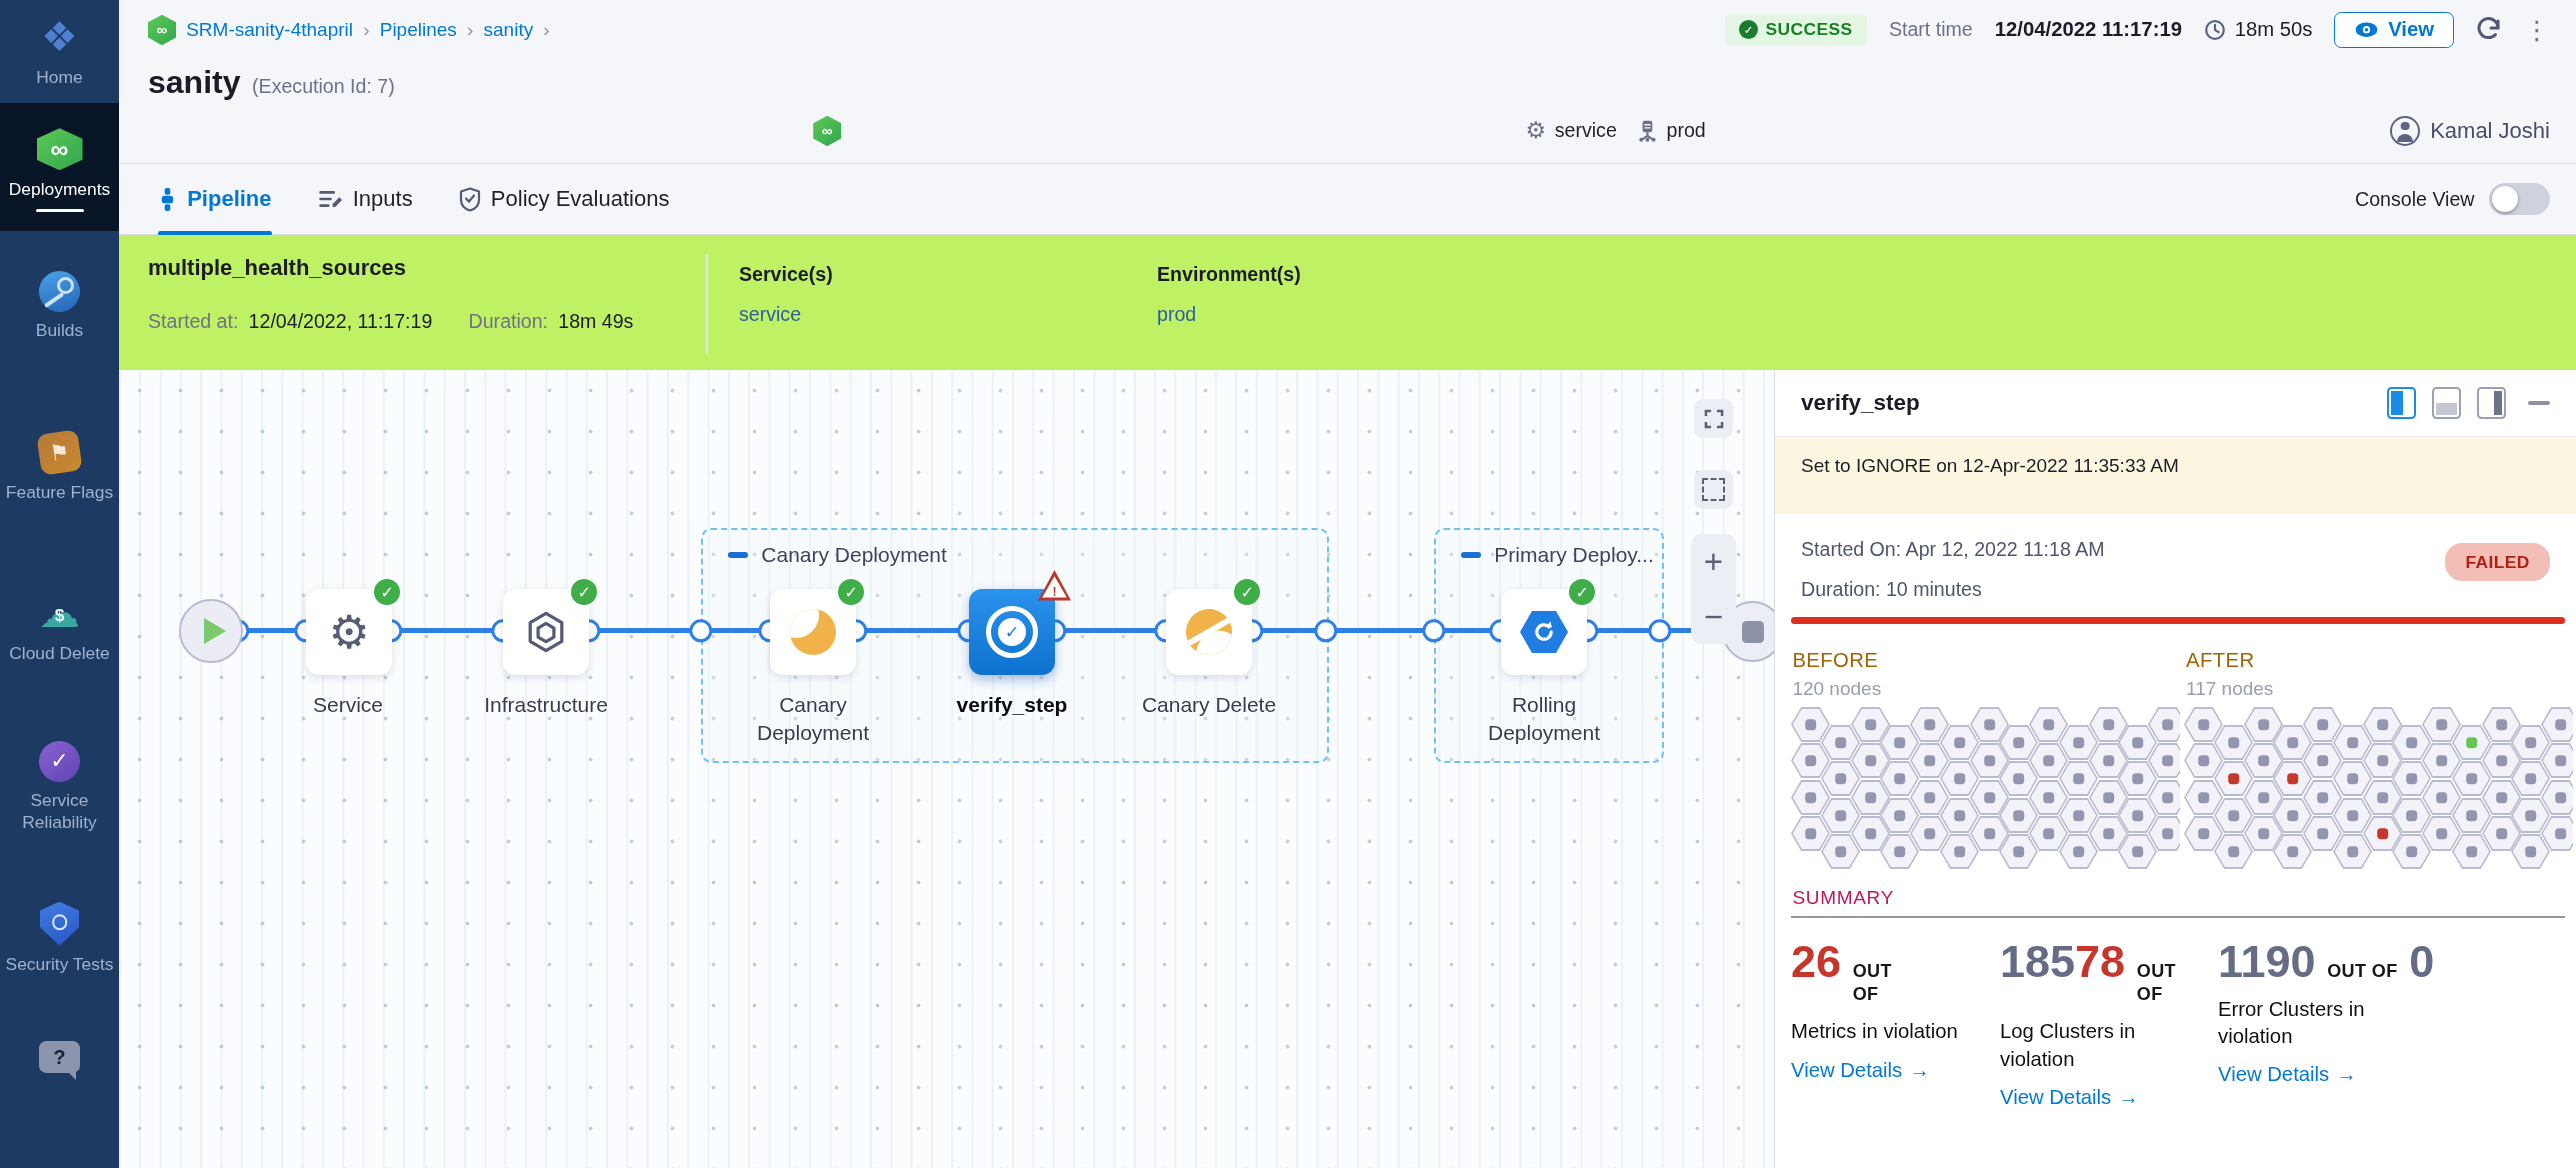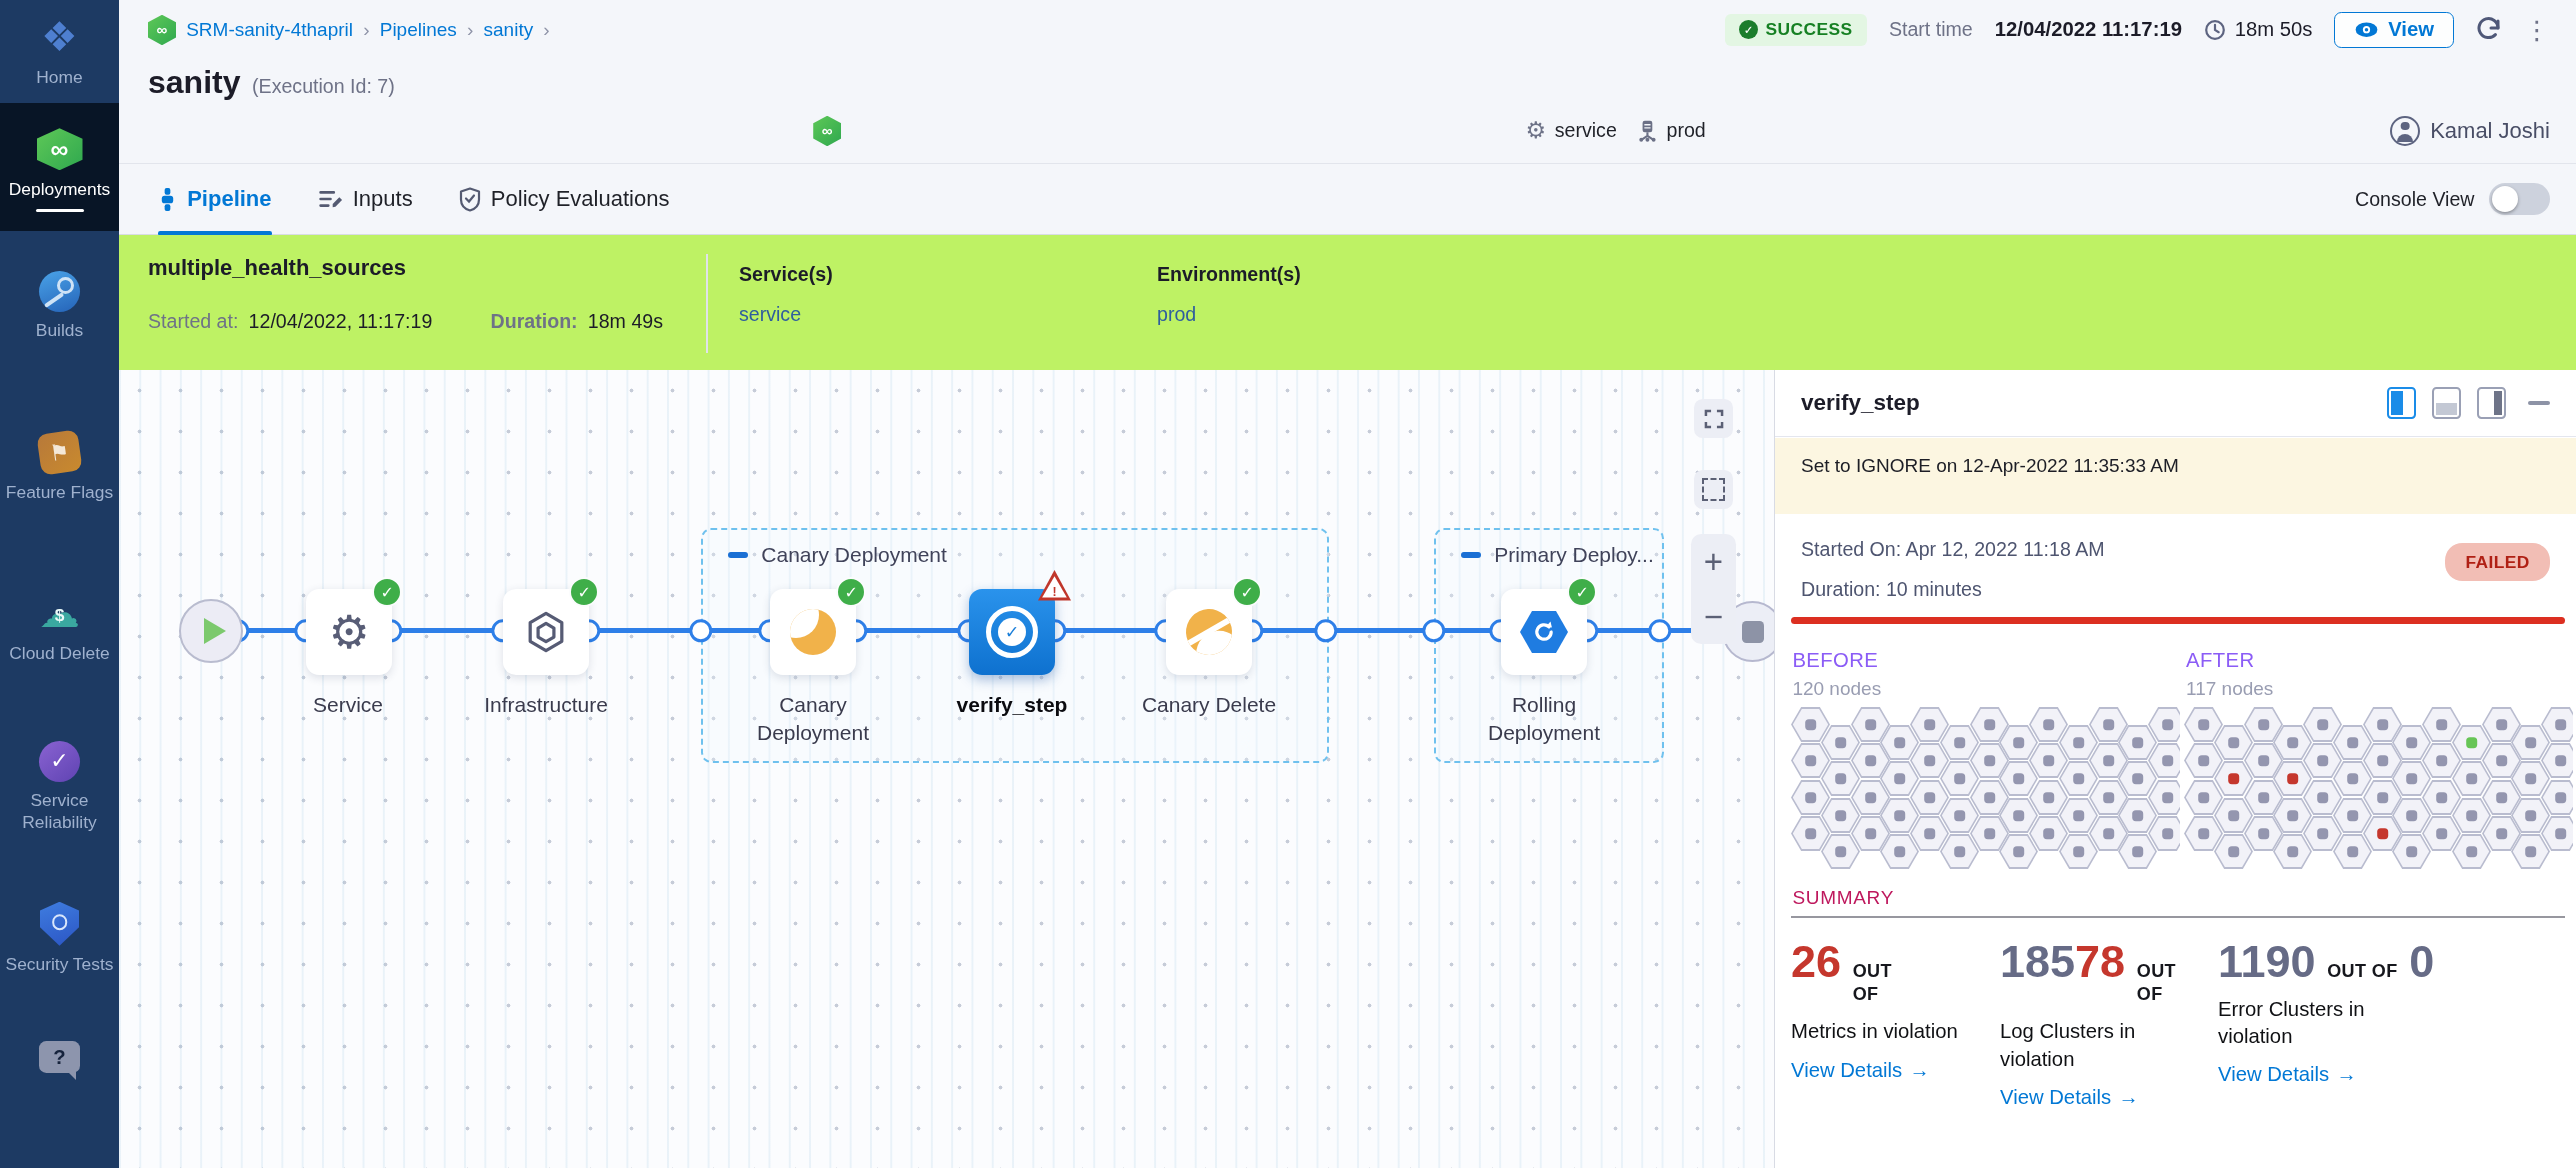--- a/index.html
+++ b/index.html
@@ -79,21 +79,21 @@
   .console{margin-left:auto;display:flex;align-items:center;gap:14.5px;font-size:19.6px;color:#1f2128;}
   .toggle{width:61px;height:32px;border-radius:16px;background:#cdd2dd;position:relative;cursor:pointer;}
   .toggle .knob{position:absolute;left:2.9px;top:2.9px;width:26px;height:26px;border-radius:50%;background:#fff;box-shadow:0 1.5px 3.6px rgba(0,0,0,.35);}
 
   
   #stagebar{height:136px;box-sizing:border-box;background:#bef264;border-bottom:1.5px solid #d9dce5;position:relative;padding:20.3px 0 0 29px;}
   .stage-name{font-size:22px;font-weight:700;color:#1c1c28;}
   .stage-meta{margin-top:29px;font-size:19.6px;display:flex;gap:10.2px;align-items:baseline;}
   .meta-label{color:#6e7287;}
   .meta-val{color:#1c1c28;}
-  .dur-gap{margin-left:48px;font-weight:bold;}
+  .dur-gap{margin-left:26px;}
   .vdiv{position:absolute;left:587px;top:19px;bottom:17.4px;width:1.5px;background:#e0e3ea;}
   .svcblk{position:absolute;top:28px;}
   .svcblk .blk-label{font-size:19.6px;font-weight:700;color:#1c1c28;}
   .svcblk .blk-val{margin-top:17.4px;font-size:19.6px;color:#2f5e9e;cursor:pointer;}
 
   
   #workspace{position:absolute;top:370px;left:0;right:0;bottom:0;}
   #canvas{position:absolute;left:0;top:0;bottom:0;width:1655px;overflow:hidden;background-color:#fbfcfe;
     background-image:linear-gradient(to right,rgba(140,190,220,.16) 1.5px,transparent 1.5px),
       radial-gradient(circle,#c6ccd8 1.7px,transparent 2.2px);
@@ -153,21 +153,21 @@
   .li.c::after{content:"";position:absolute;top:2.2px;bottom:2.2px;right:2.2px;width:32%;background:#6e7488;}
   .ph-min{width:22px;height:4.4px;border-radius:2.2px;background:#8d93a6;margin-left:5.8px;cursor:pointer;}
   .banner{position:absolute;left:0;right:0;top:68px;height:76px;background:#fcf6e1;padding:11.6px 26px;box-sizing:border-box;}
   .banner-title{font-size:20.3px;font-weight:700;color:#1d1e26;}
   .banner-text{font-size:19px;color:#1d1e26;margin-top:5.8px;}
   .p-started{position:absolute;left:26px;top:168px;font-size:19.6px;color:#4e5570;}
   .p-duration{position:absolute;left:26px;top:208px;font-size:19.6px;color:#4e5570;}
   .failed-badge{position:absolute;right:26px;top:173px;background:#f2beb5;color:#b02014;font-size:17.4px;font-weight:700;
     padding:8.7px 20.3px;border-radius:17.4px;letter-spacing:0.4px;}
   .redbar{position:absolute;left:16px;top:247px;width:774px;height:7.3px;background:#dc2f21;border-radius:4.4px;}
-  .ba-label{position:absolute;font-size:20.3px;color:#8b5cf6;letter-spacing:0.4px;}
+  .ba-label{position:absolute;font-size:20.3px;color:#a16207;letter-spacing:0.4px;}
   .ba-nodes{position:absolute;font-size:19px;color:#999db2;}
   .bl{left:17.4px;top:279px;} .bn{left:17.4px;top:308px;}
   .al{left:411px;top:279px;} .an{left:411px;top:308px;}
   .hexgrid{position:absolute;width:389px;height:164px;overflow:hidden;top:337px;}
   .hg-before{left:16px;} .hg-after{left:409px;}
   .hex{position:absolute;width:39px;height:35px;}
   .hex i{display:block;position:absolute;}
   .hex .o{inset:0;background:#b9bccf;clip-path:polygon(26% 0,74% 0,100% 50%,74% 100%,26% 100%,0 50%);}
   .hex .hin{inset:1.8px;background:#f2f2f8;clip-path:polygon(26% 0,74% 0,100% 50%,74% 100%,26% 100%,0 50%);}
   .hex .hdot{left:50%;top:50%;transform:translate(-50%,-50%);width:11.6px;height:11.6px;border-radius:3.6px;}

